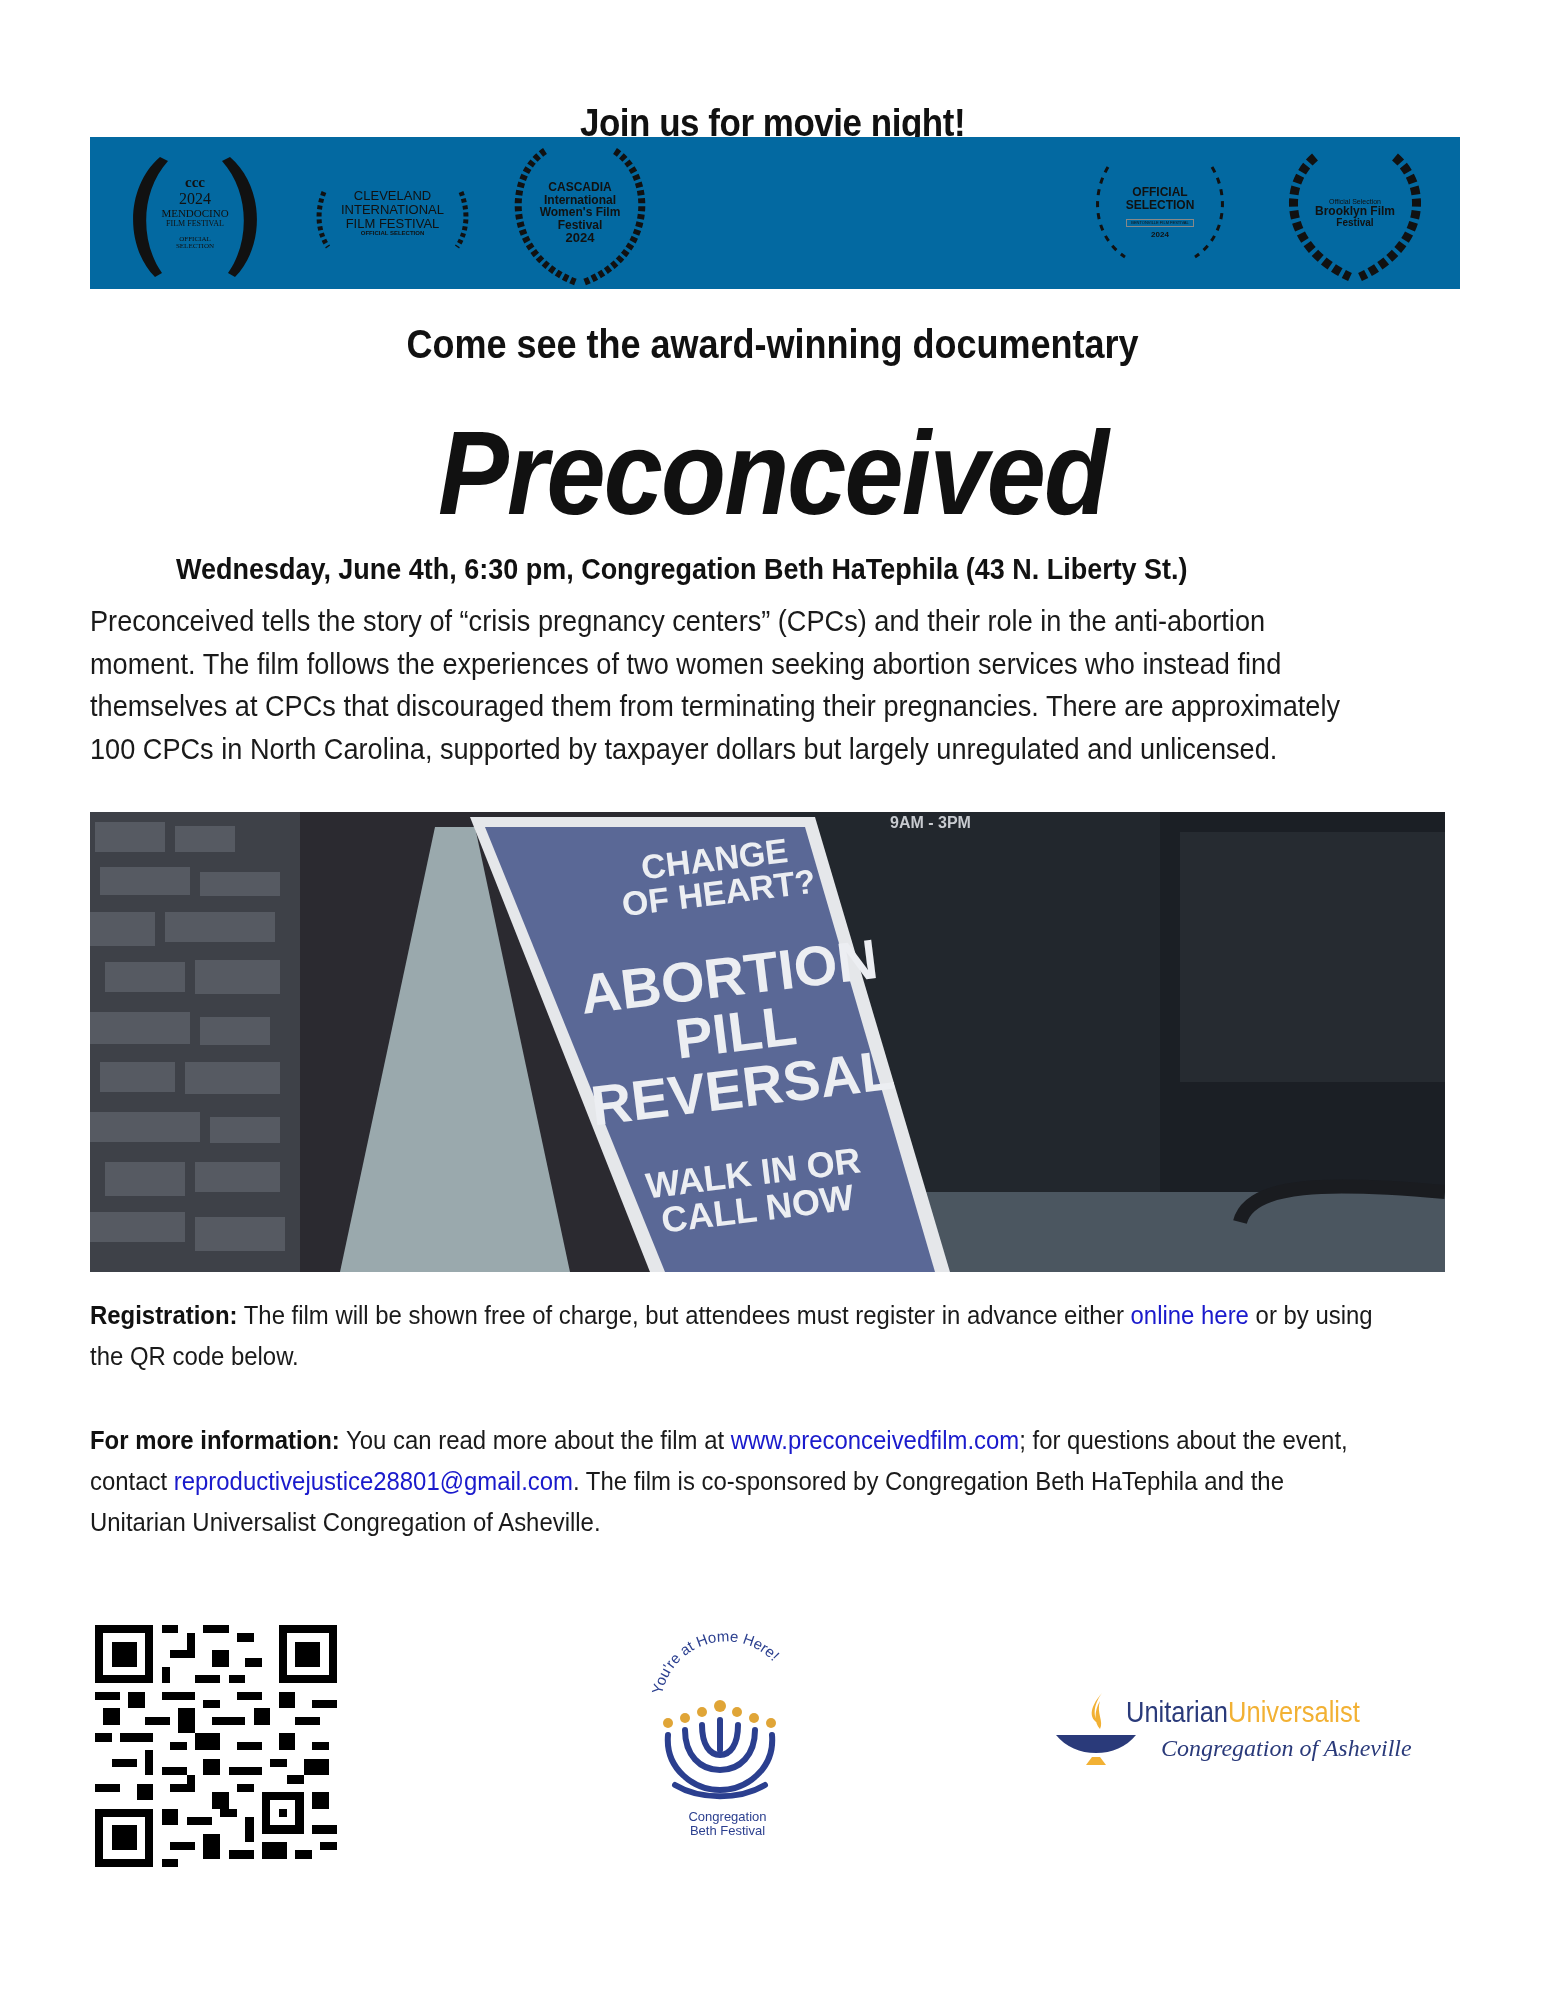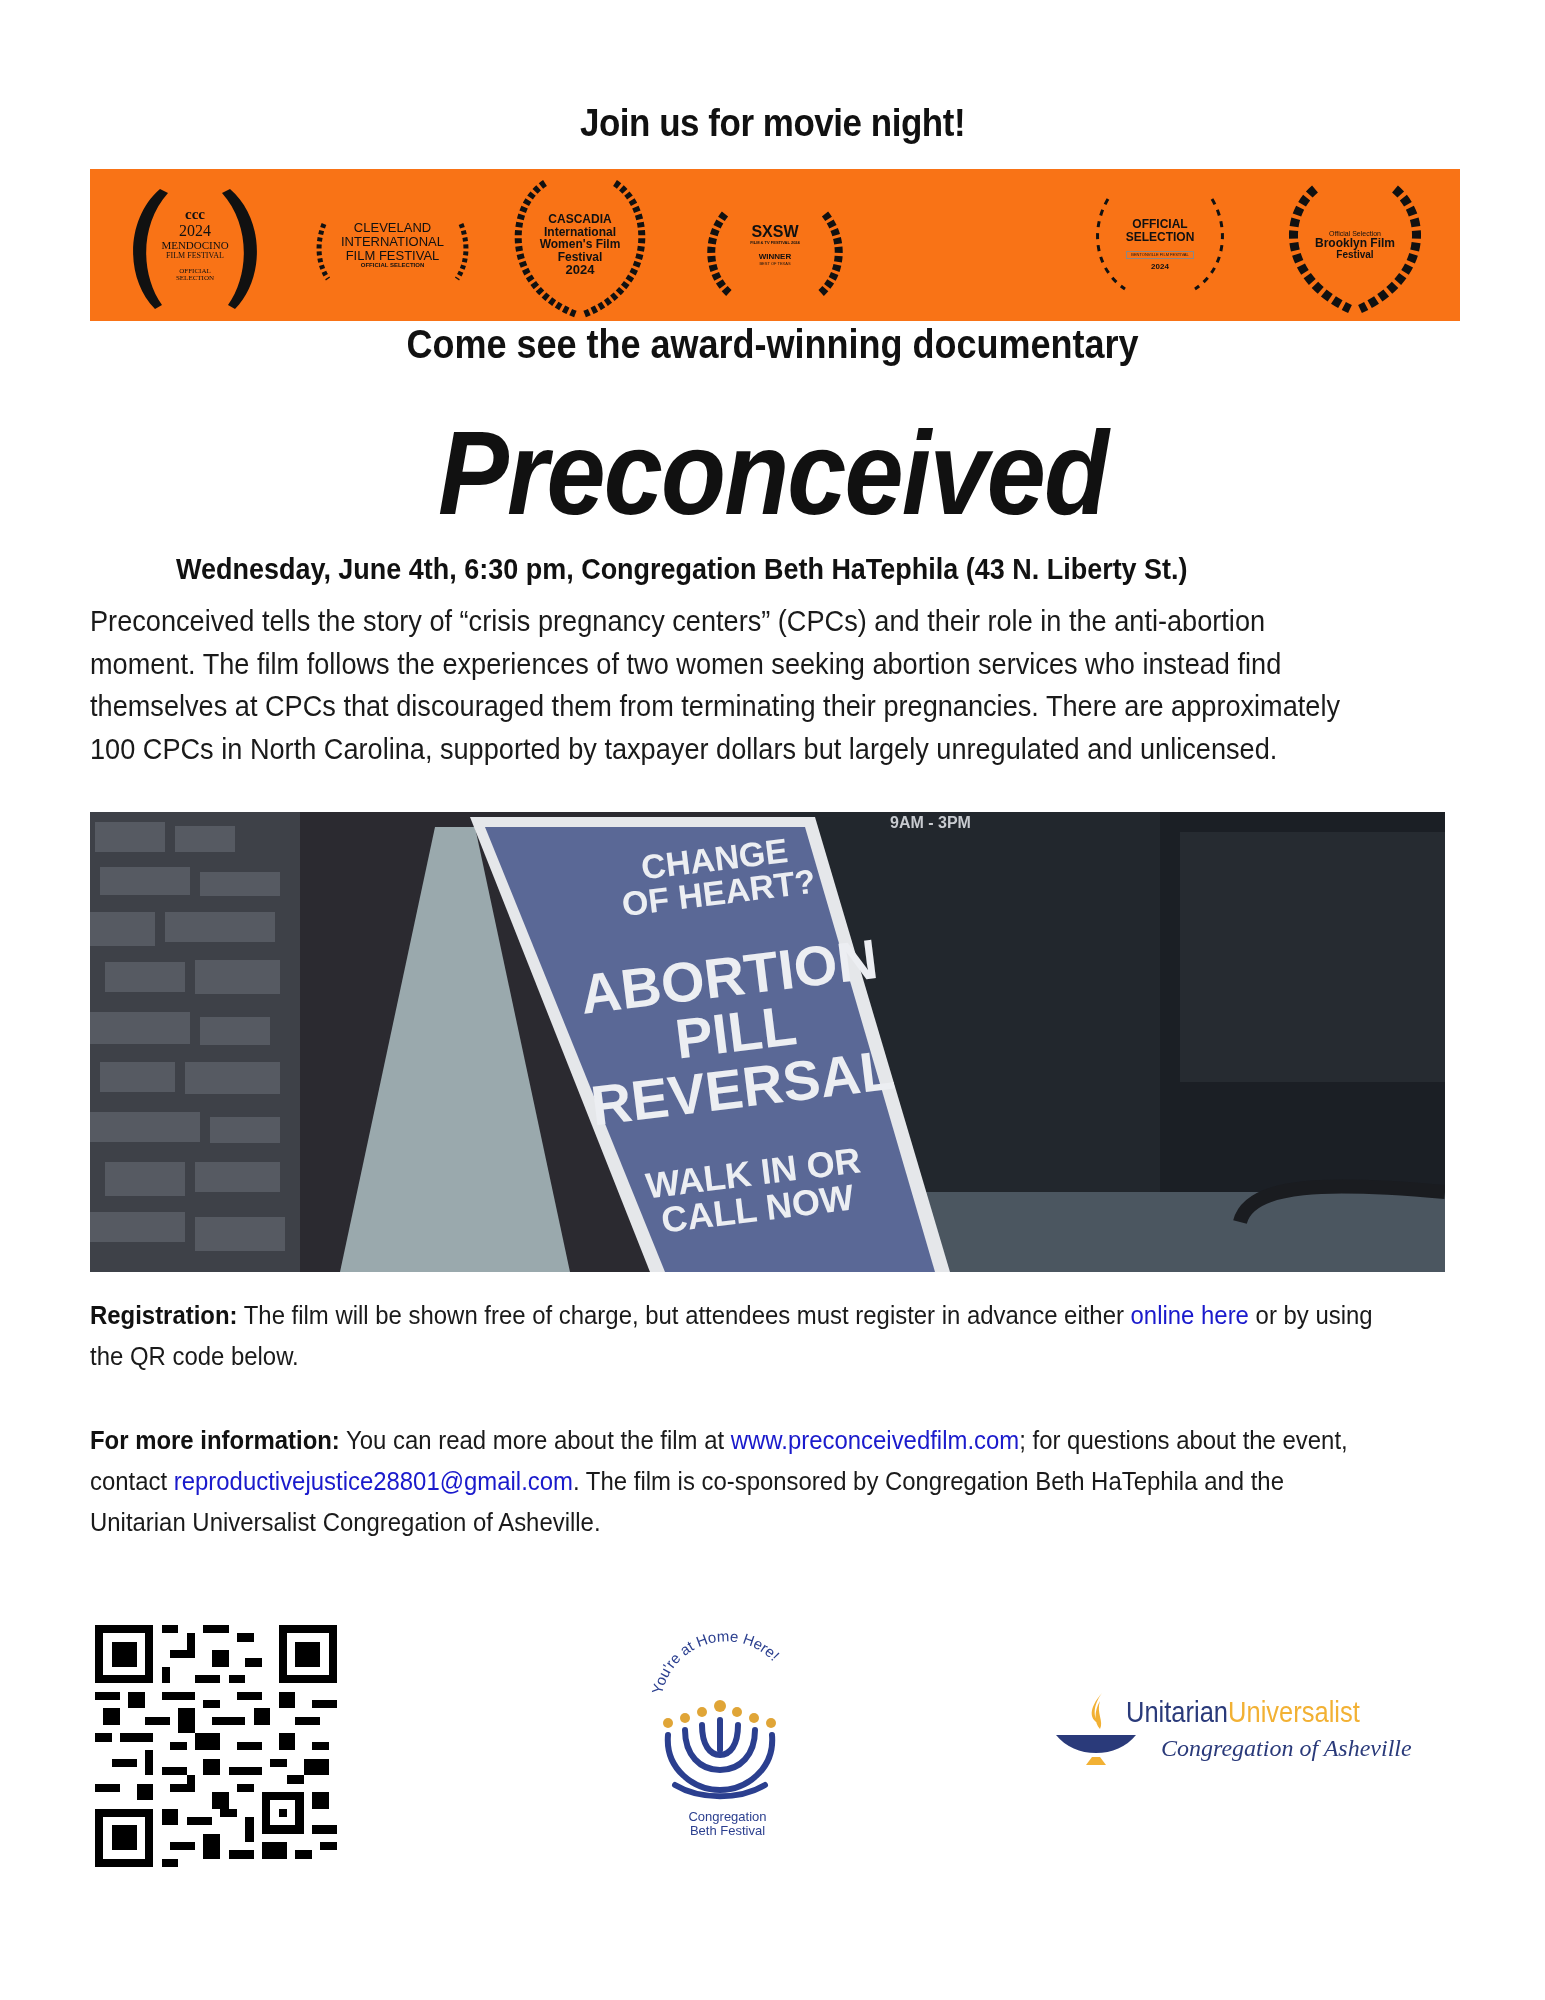--- a/index.html
+++ b/index.html
@@ -1,21 +1,21 @@
 <!DOCTYPE html>
 <html><head>
 <meta charset="utf-8">
 <style>
   html, body { margin: 0; padding: 0; background: #ffffff; }
   body { width: 1545px; height: 2000px; position: relative; overflow: hidden;
          font-family: "Liberation Sans", "DejaVu Sans", sans-serif; color: #111; }
   .abs { position: absolute; }
   .h-join { top: 102px; left: 0; width: 1545px; text-align: center; font-size: 38px; font-weight: bold;
             letter-spacing: -0.5px; transform: scaleX(0.92); }
-  .laurel-strip { top: 169px; left: 90px; width: 1370px; height: 152px; background: #f97316; }
+  .laurel-strip { top: 137px; left: 90px; width: 1370px; height: 152px; background: #0369a1; }
   .laurel { position: absolute; top: 0; height: 152px; display: flex; align-items: center; justify-content: center; }
   .laurel svg { position: absolute; }
   .laurel .ltext { position: relative; text-align: center; font-family: "Liberation Sans", sans-serif;
                    color: #111; line-height: 1.05; font-weight: bold; z-index: 2; }
   .h-come { top: 322px; left: 0; width: 1545px; text-align: center; font-size: 40px; font-weight: bold;
             transform: scaleX(0.9); }
   .h-title { top: 405px; left: 0; width: 1545px; text-align: center; font-size: 118px; font-weight: bold;
              font-style: italic; letter-spacing: -2px; transform: scaleX(0.9); }
   .h-when { top: 553px; left: 176px; font-size: 29px; font-weight: bold; white-space: nowrap;
             transform: scaleX(0.93); transform-origin: left; }
@@ -73,32 +73,20 @@
     </svg>
     <div class="ltext">
       <div style="font-size:12px;">CASCADIA</div>
       <div style="font-size:12px;">International</div>
       <div style="font-size:12px;">Women's Film</div>
       <div style="font-size:12px;">Festival</div>
       <div style="font-size:13px;">2024</div>
     </div>
   </div>
 
-  <div class="laurel" style="left:605px;width:160px;">
-    <svg width="160" height="152" viewBox="0 0 160 152">
-      <path d="M30 45 C10 70 12 105 35 125" stroke="#111" stroke-width="8" fill="none" stroke-dasharray="6 3"></path>
-      <path d="M130 45 C150 70 148 105 125 125" stroke="#111" stroke-width="8" fill="none" stroke-dasharray="6 3"></path>
-    </svg>
-    <div class="ltext">
-      <div style="font-size:16px;font-weight:900;">SXSW</div>
-      <div style="font-size:4px;">FILM &amp; TV FESTIVAL 2024</div>
-      <div style="font-size:8px;margin-top:8px;">WINNER</div>
-      <div style="font-size:4px;font-weight:normal;">BEST OF TEXAS</div>
-    </div>
-  </div>
 
 
   <div class="laurel" style="left:990px;width:160px;">
     <svg width="160" height="152" viewBox="0 0 160 152">
       <path d="M28 30 C10 60 15 100 45 120" stroke="#111" stroke-width="3" fill="none" stroke-dasharray="6 6"></path>
       <path d="M132 30 C150 60 145 100 115 120" stroke="#111" stroke-width="3" fill="none" stroke-dasharray="6 6"></path>
     </svg>
     <div class="ltext">
       <div style="font-size:12px;">OFFICIAL</div>
       <div style="font-size:12px;">SELECTION</div>

